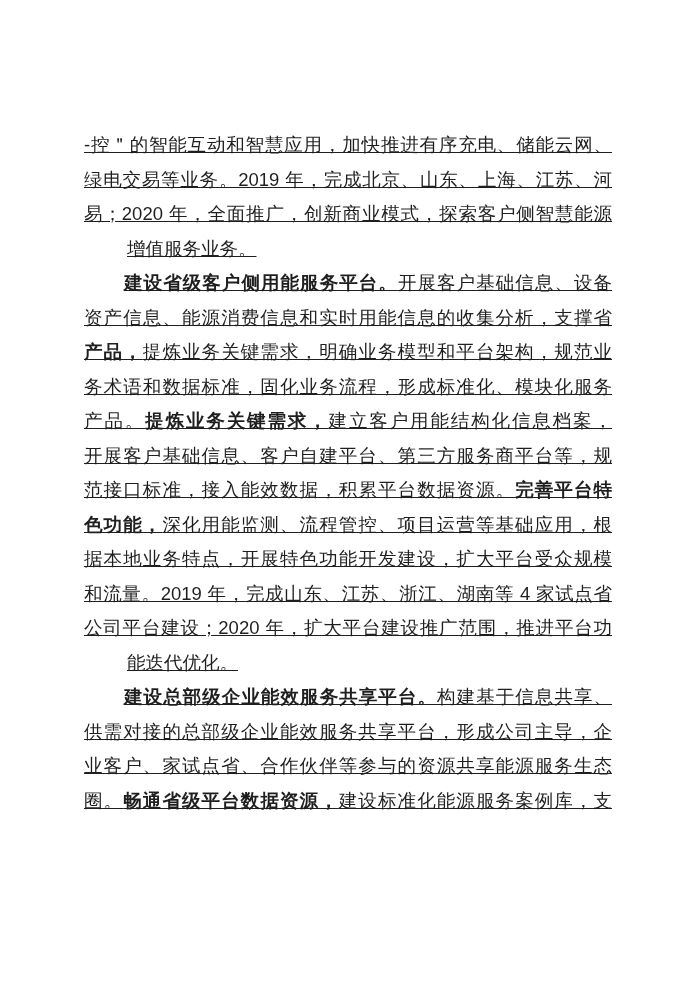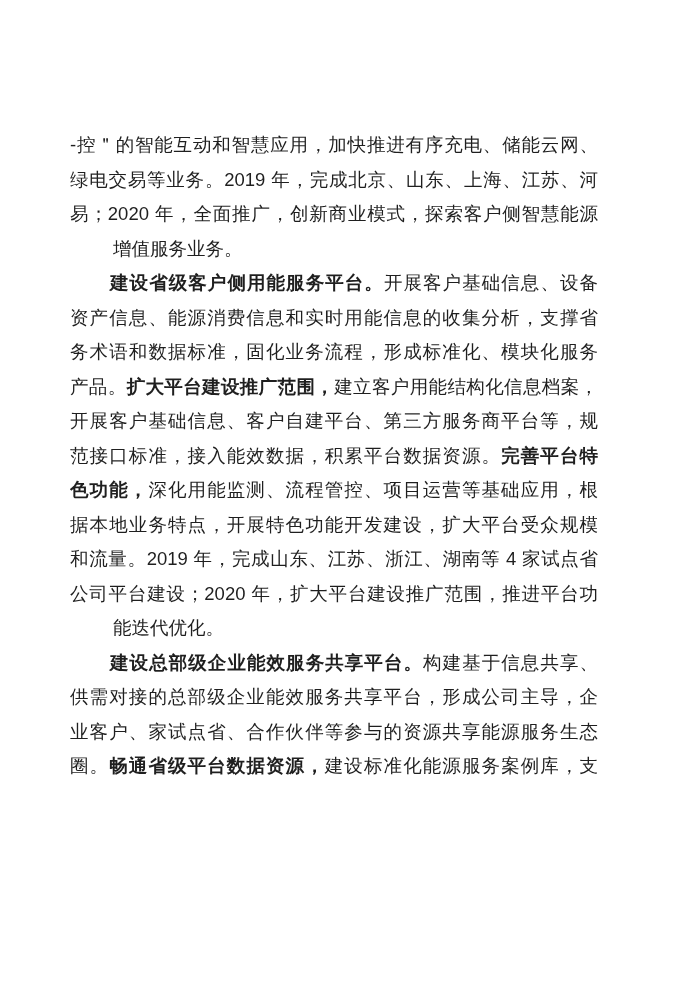--- a/index.html
+++ b/index.html
@@ -10,25 +10,26 @@
   .page {
     position: relative;
     width: 694px;
     height: 982px;
     background: #ffffff;
     overflow: hidden;
     font-family: "Liberation Sans", sans-serif;
   }
   .doc-body {
     position: absolute;
-    left: 70px;
+    left: 84px;
     top: 128px;
     width: 528px;
     color: #1f1f1f;
     font-size: 18.5px;
+    text-decoration: underline;
   }
   .line {
     height: 34.5px;
     line-height: 34.5px;
     text-align: justify;
     text-align-last: justify;
     text-justify: inter-character;
     overflow: hidden;
   }
   .line.para-end {
@@ -46,22 +47,23 @@
 <body>
 
 <div class="page" style="background: rgb(255, 255, 255);">
   <div class="doc-body" style="color: rgb(31, 31, 31);">
       <div class="line"><span>-控＂的智能互动和智慧应用，加快推进有序充电、储能云网、</span></div>
       <div class="line"><span>绿电交易等业务。2019 年，完成北京、山东、上海、江苏、河</span></div>
       <div class="line"><span>易；2020 年，全面推广，创新商业模式，探索客户侧智慧能源</span></div>
       <div class="line para-end"><span>增值服务业务。</span></div>
       <div class="line indent"><span class="run-bold">建设省级客户侧用能服务平台。</span><span>开展客户基础信息、设备</span></div>
       <div class="line"><span>资产信息、能源消费信息和实时用能信息的收集分析，支撑省</span></div>
+      <div class="line"><span class="run-bold">产品，</span><span>提炼业务关键需求，明确业务模型和平台架构，规范业</span></div>
       <div class="line"><span>务术语和数据标准，固化业务流程，形成标准化、模块化服务</span></div>
-      <div class="line"><span>产品。</span><span class="run-bold">扩大平台建设推广范围，</span><span>建立客户用能结构化信息档案，</span></div>
+      <div class="line"><span>产品。</span><span class="run-bold">提炼业务关键需求，</span><span>建立客户用能结构化信息档案，</span></div>
       <div class="line"><span>开展客户基础信息、客户自建平台、第三方服务商平台等，规</span></div>
       <div class="line"><span>范接口标准，接入能效数据，积累平台数据资源。</span><span class="run-bold">完善平台特</span></div>
       <div class="line"><span class="run-bold">色功能，</span><span>深化用能监测、流程管控、项目运营等基础应用，根</span></div>
       <div class="line"><span>据本地业务特点，开展特色功能开发建设，扩大平台受众规模</span></div>
       <div class="line"><span>和流量。2019 年，完成山东、江苏、浙江、湖南等 4 家试点省</span></div>
       <div class="line"><span>公司平台建设；2020 年，扩大平台建设推广范围，推进平台功</span></div>
       <div class="line para-end"><span>能迭代优化。</span></div>
       <div class="line indent"><span class="run-bold">建设总部级企业能效服务共享平台。</span><span>构建基于信息共享、</span></div>
       <div class="line"><span>供需对接的总部级企业能效服务共享平台，形成公司主导，企</span></div>
       <div class="line"><span>业客户、家试点省、合作伙伴等参与的资源共享能源服务生态</span></div>

